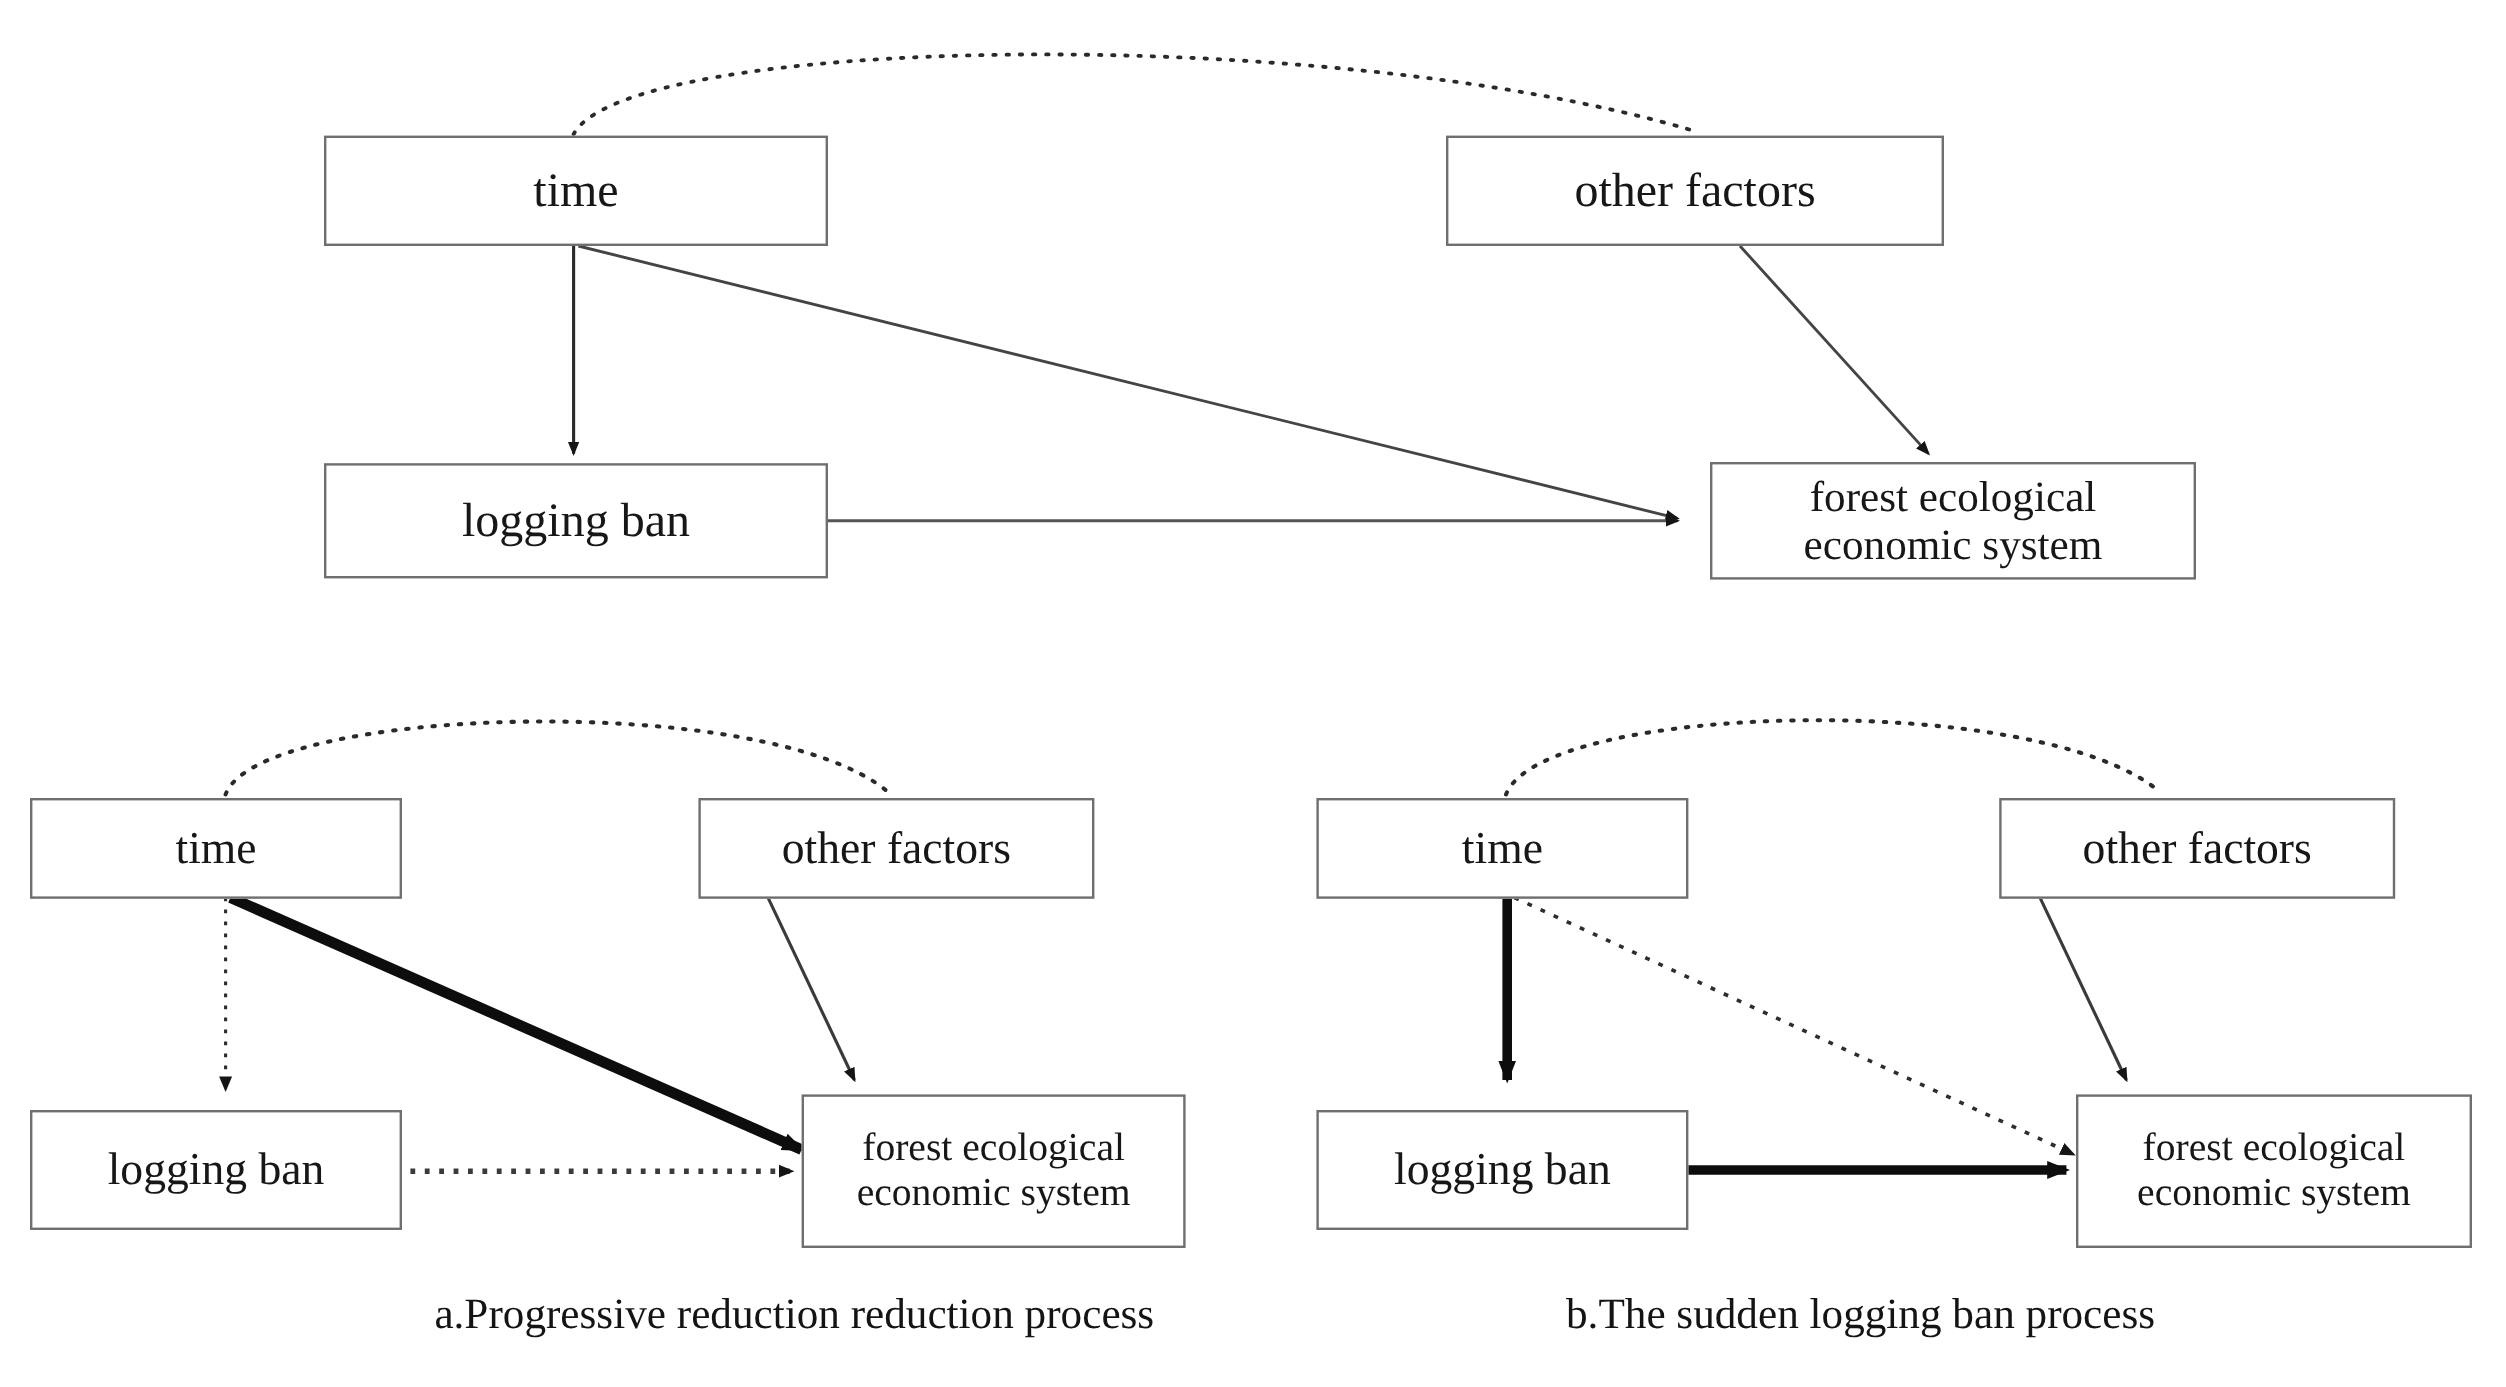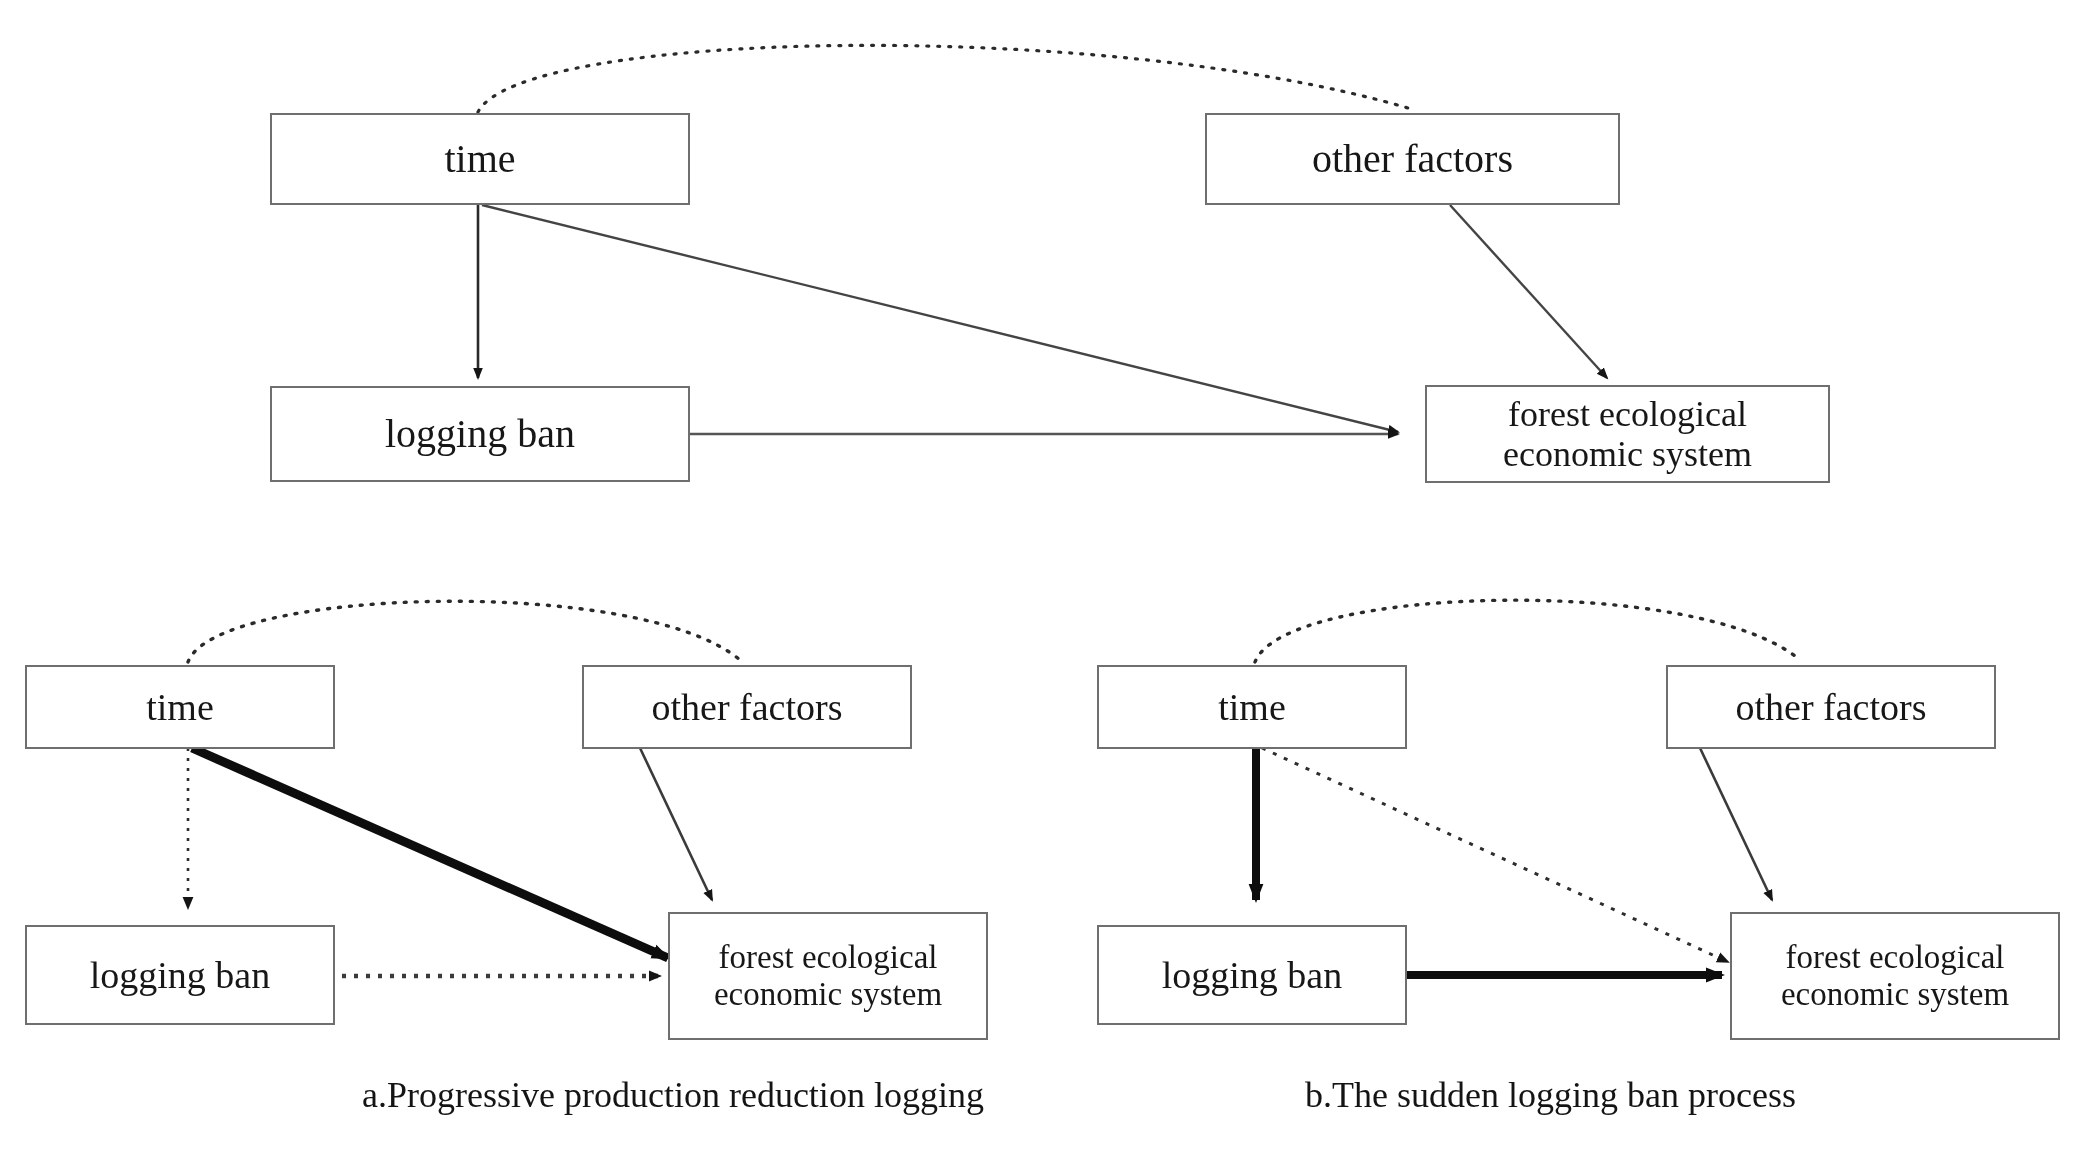--- a/index.html
+++ b/index.html
@@ -162,17 +162,17 @@
 
   <div class="node-box b-box" style="left:1097px; top:925px; width:310px; height:100px;">
     <span class="node-label">logging ban</span>
   </div>
 
   <div class="node-box b-multi" style="left:1730px; top:912px; width:330px; height:128px;">
     <span class="node-label">forest ecological
 economic system</span>
   </div>
 
-  <div class="caption" style="left:362px; top:1074px;">a.Progressive production reduction logging</div>
+  <div class="caption" style="left:362px; top:1074px;">a.Progressive reduction reduction process</div>
 
   <div class="caption" style="left:1290px; top:1074px;margin-left:15px;">b.The sudden logging ban process</div>
 
 </div>
 
 </body></html>

